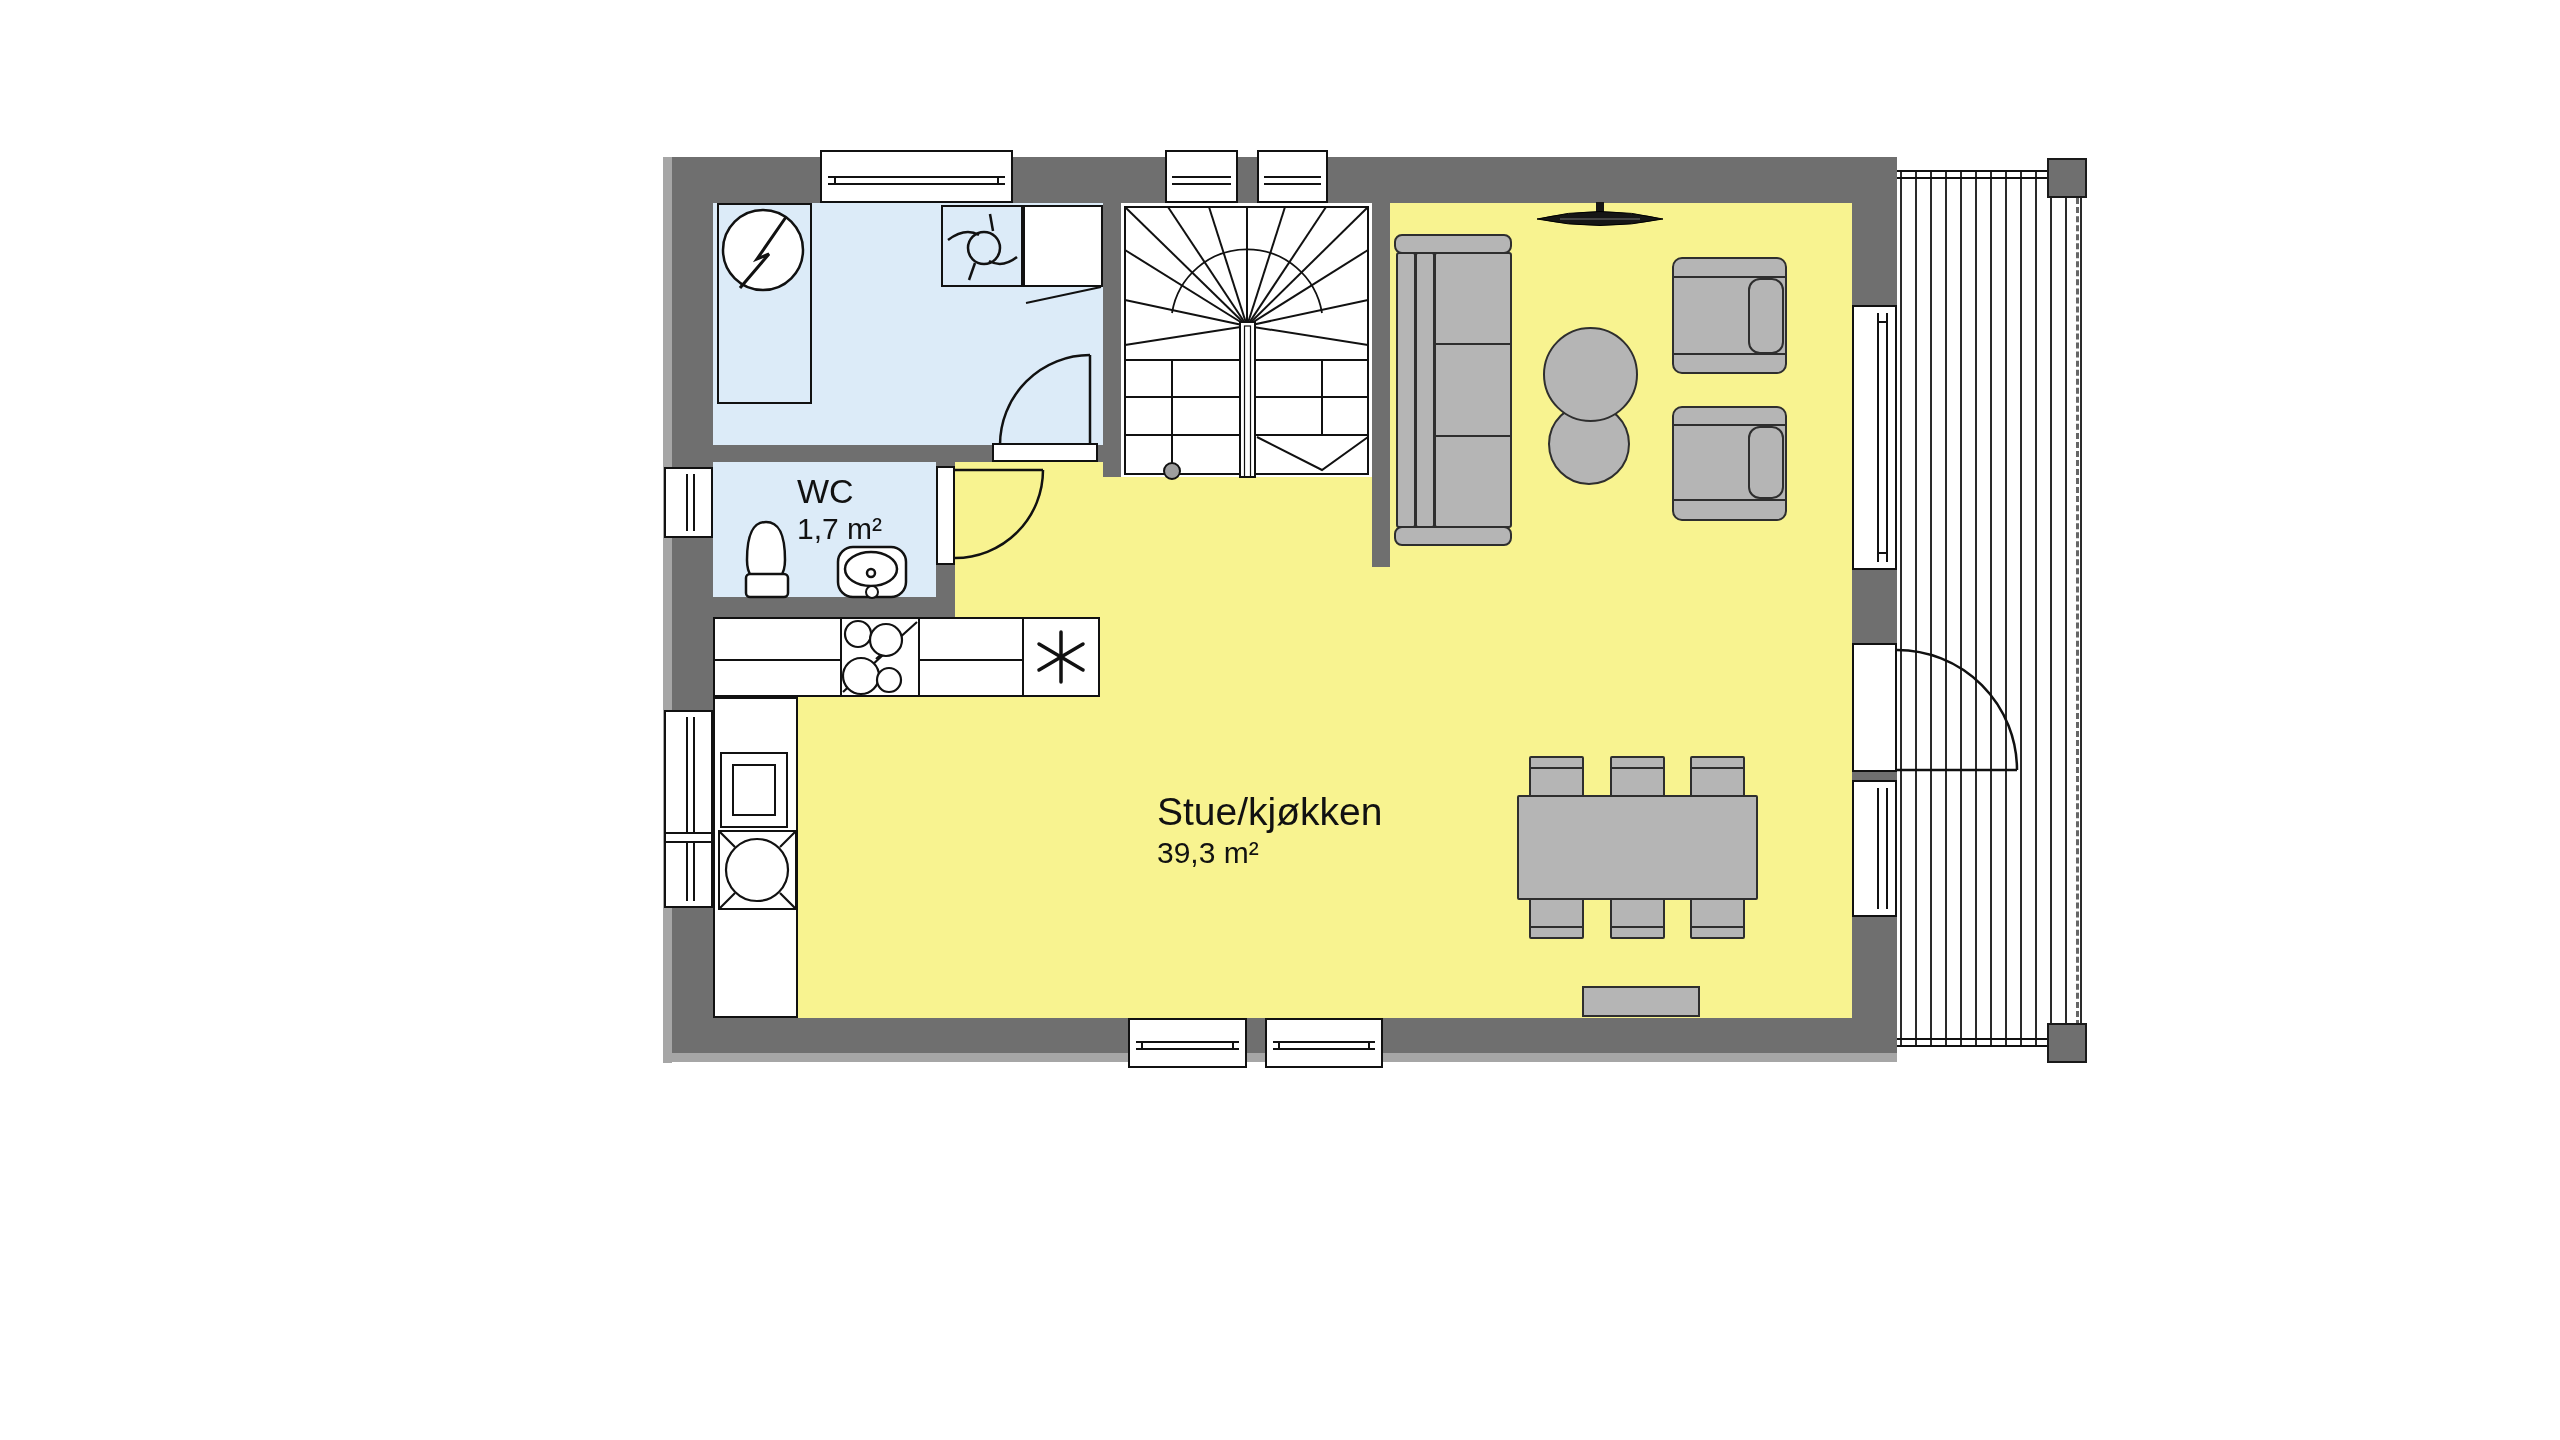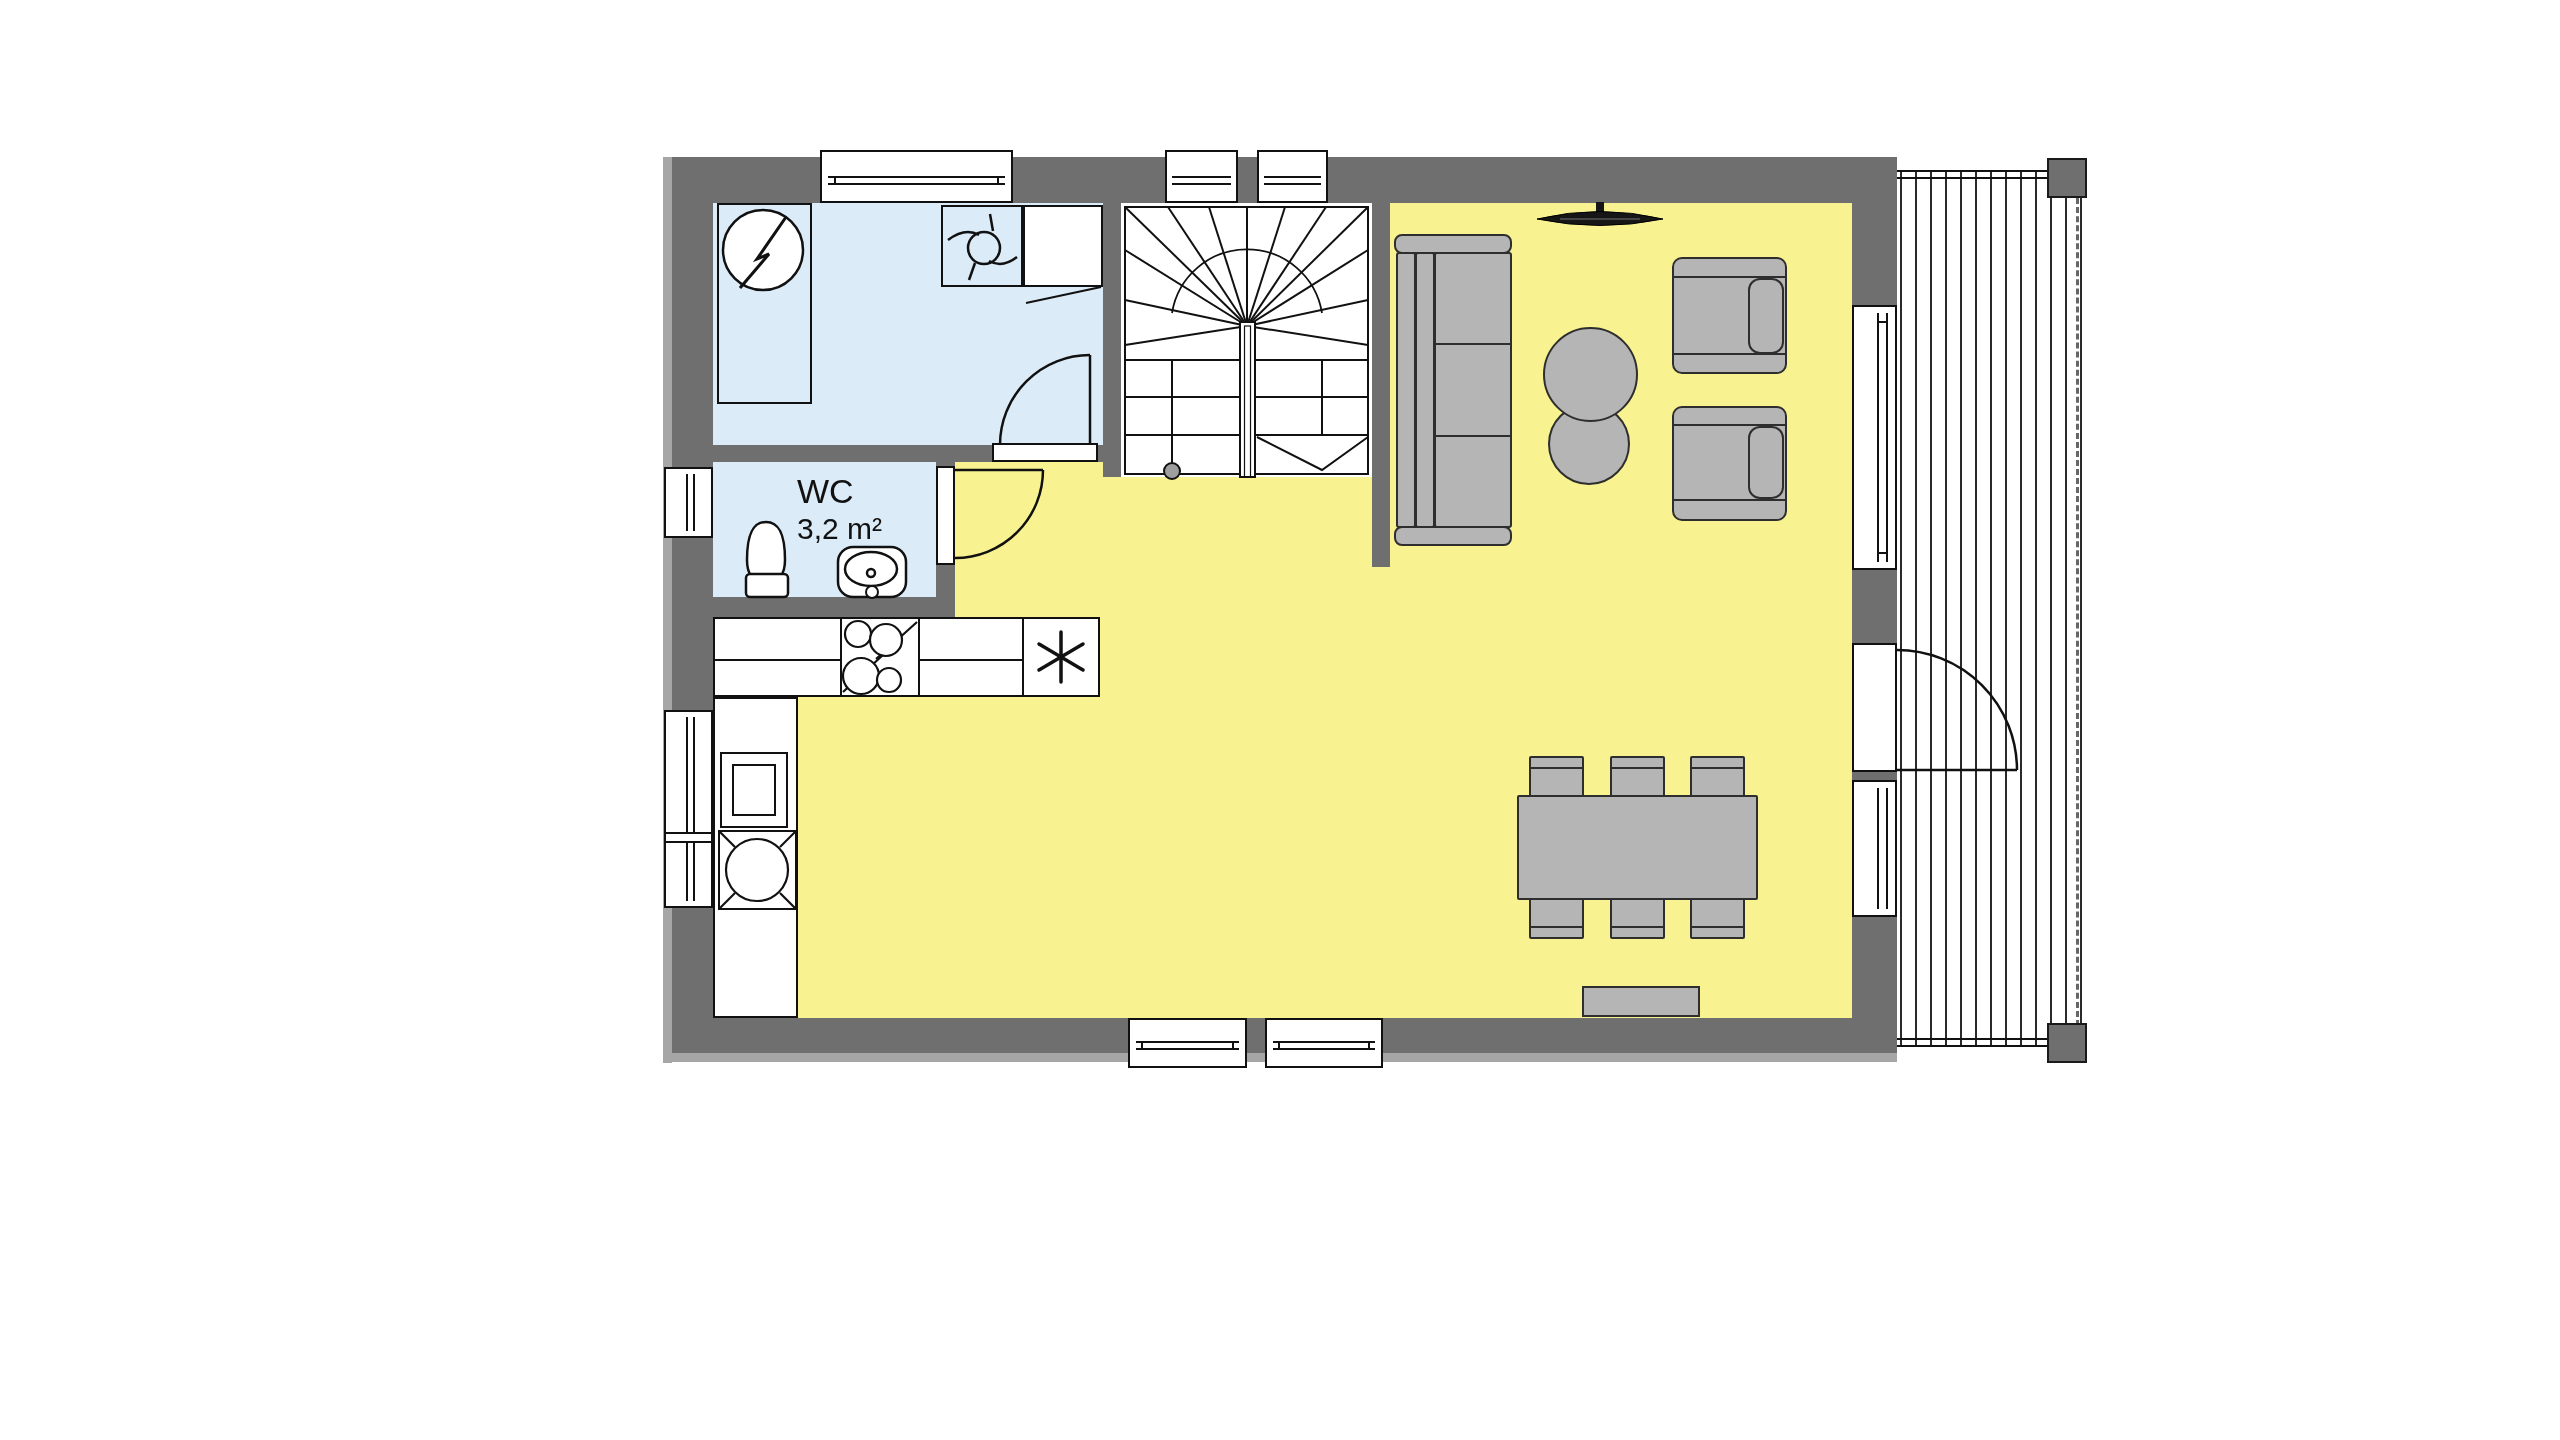--- a/index.html
+++ b/index.html
@@ -255,16 +255,20 @@
 
     <g>
       <rect x="1596" y="202" width="8" height="11" fill="#161616"></rect>
       <path d="M1537,219 Q1600,204 1663,219 Q1600,232 1537,219 Z" fill="#161616" stroke="#000" stroke-width="1"></path>
       <line x1="1560" y1="219" x2="1640" y2="219" stroke="#555" stroke-width="1.5"></line>
     </g>
   </svg>
 
   <div class="room-label" style="left:797px;top:472px;">
     <div class="rl-name small">WC</div>
-    <div class="rl-area">3,2 m²</div>
+    <div class="rl-area">1,7 m²</div>
+  </div>
+  <div class="room-label" style="left:1157px;top:790px;">
+    <div class="rl-name" style="font-size:39px;">Stue/kjøkken</div>
+    <div class="rl-area">39,3 m²</div>
   </div>
 
 </div>
 
 </body></html>

